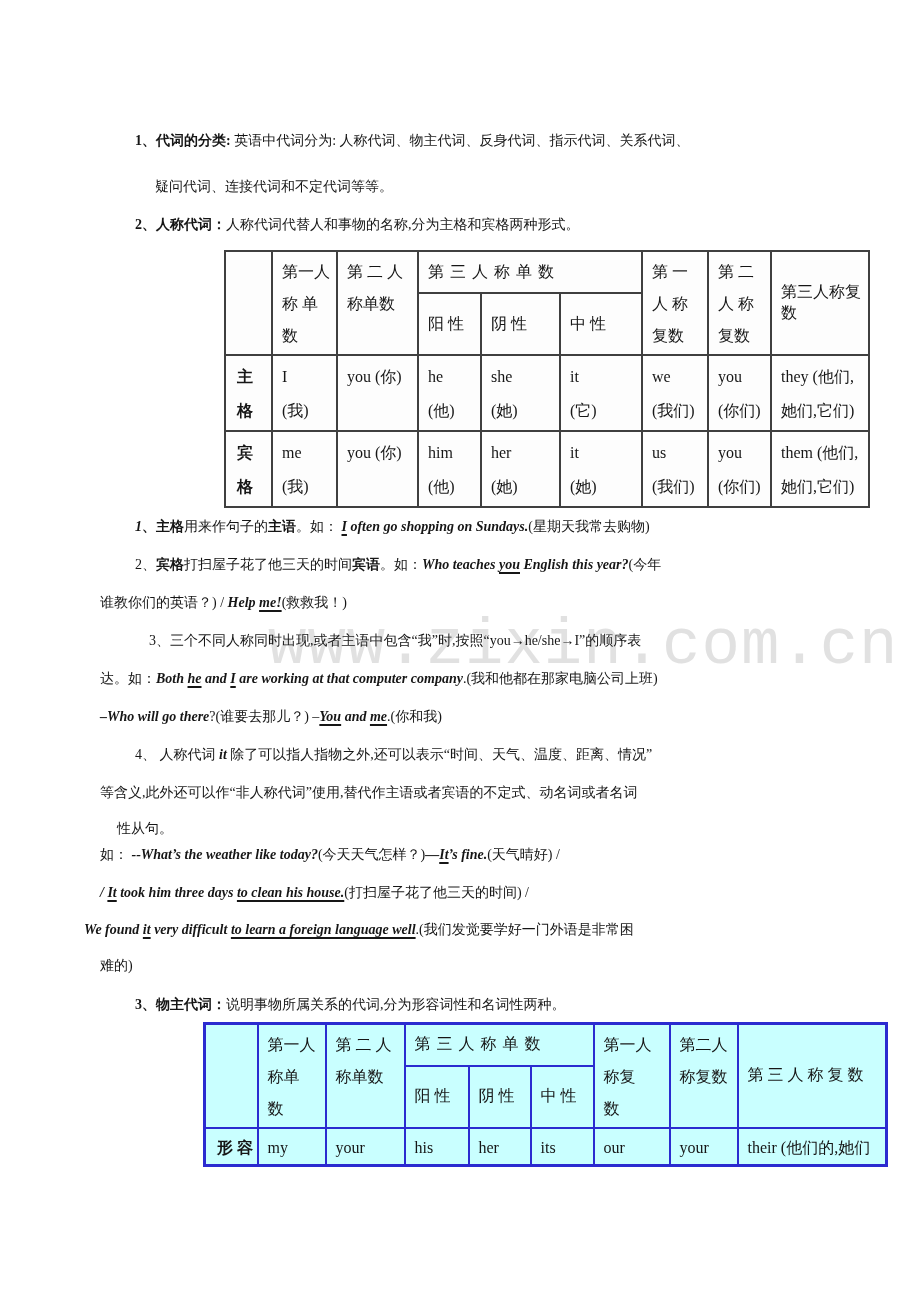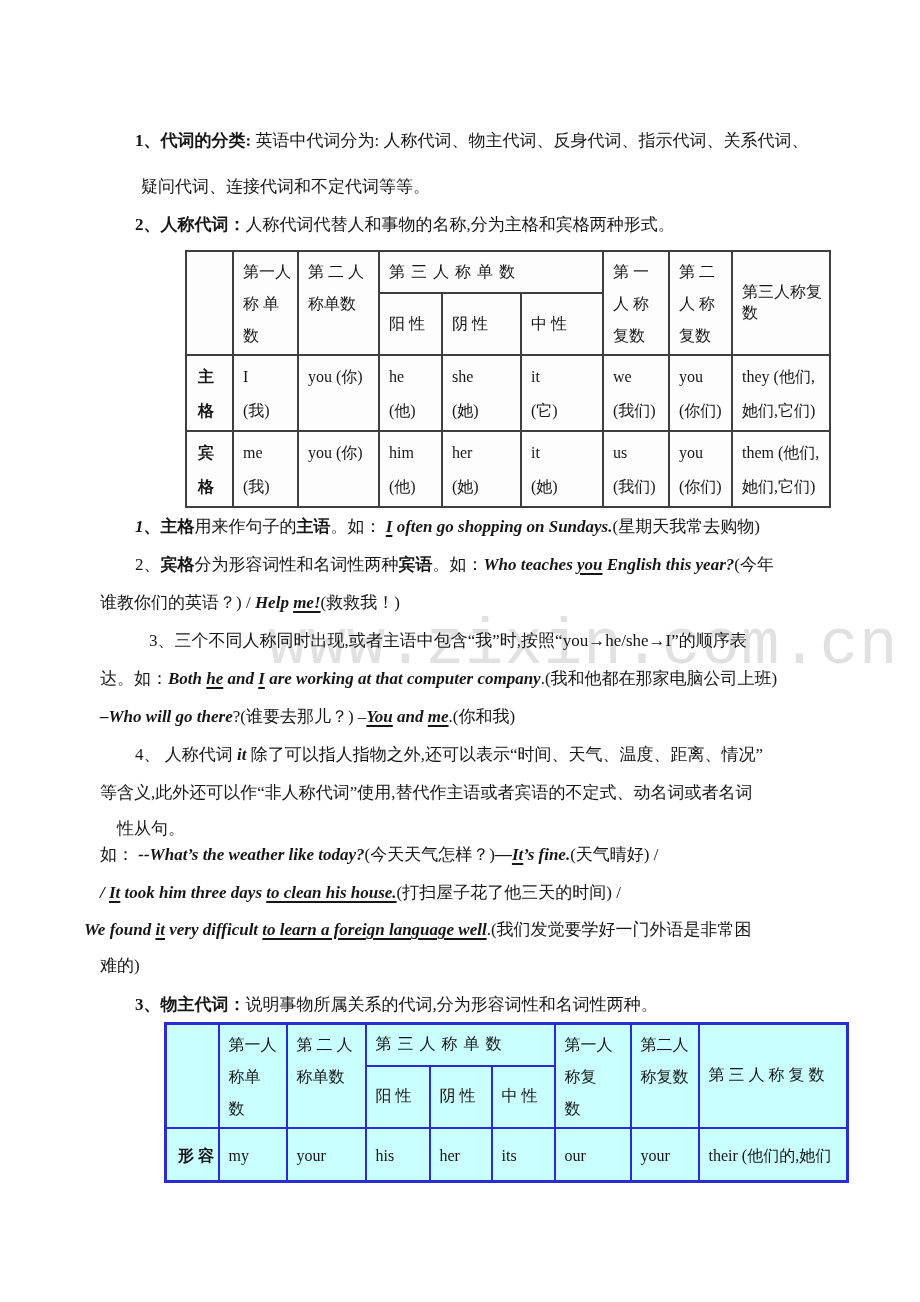--- a/index.html
+++ b/index.html
@@ -1,62 +1,62 @@
 <!DOCTYPE html>
 <html><head>
 <meta charset="utf-8">
 <style>
   html,body{margin:0;padding:0;background:#ffffff;}
   #page{position:relative;width:920px;height:1302px;background:#ffffff;overflow:hidden;
         font-family:"Liberation Serif","DejaVu Serif",serif;color:#161616;}
   
-  .ln{position:absolute;white-space:nowrap;font-size:17px;line-height:26px;z-index:2;}
+  .ln{position:absolute;white-space:nowrap;font-size:14px;line-height:26px;z-index:2;}
   .ln .b{font-weight:bold;}
   .ln .bi{font-weight:bold;font-style:italic;}
   .ln .biu{font-weight:bold;font-style:italic;text-decoration:underline;
            text-decoration-thickness:1.5px;text-underline-offset:3px;}
   
   .wm{position:absolute;left:268px;top:610px;font-family:Liberation Mono, monospace;
       font-size:64px;color:#c9c9c9;opacity:.55;letter-spacing:1px;z-index:1;white-space:nowrap;}
   
-  table{border-collapse:collapse;table-layout:fixed;position:absolute;z-index:2;}
+  table{border-collapse:collapse;table-layout:fixed;position:absolute;z-index:2;margin-left:39px;}
   .t1{left:185px;top:250px;width:644px;font-size:16px;background:#fdfdfd;border:2px solid #3f3f3f;}
   .t1 td{border:2px solid #3f3f3f;vertical-align:top;padding:4px 3px 0 9px;overflow:hidden;}
   .t1 .cl{line-height:32px;}
   .t1 tr.hr1{height:42px;}
   .t1 tr.hr2{height:62px;}
   .t1 tr.dr{height:76px;}
   .t1 td.group{vertical-align:middle;padding-top:0;letter-spacing:1px;}
   .t1 td.sub{vertical-align:middle;padding-top:0;}
   .t1 td.vmid{vertical-align:middle;padding-top:0;}
   .t1 td.lbl{font-weight:bold;padding-left:11px;}
   .t1 tr.dr .cl{line-height:34px;}
   
   .t2{left:164px;top:1022px;width:682px;font-size:16px;background:#c9ffff;border:3px solid #2b2bd0;}
   .t2 td{border:2px solid #2b2bd0;vertical-align:top;padding:4px 3px 0 9px;overflow:hidden;}
   .t2 .cl{line-height:32px;}
   .t2 tr.hr1{height:42px;}
   .t2 tr.hr2{height:62px;}
-  .t2 tr.dr{height:54px;}
+  .t2 tr.dr{height:38px;}
   .t2 td.group{vertical-align:middle;padding-top:0;letter-spacing:1px;}
   .t2 td.sub{vertical-align:middle;padding-top:0;}
   .t2 td.vmid{vertical-align:middle;padding-top:0;}
   .t2 td.lbl{font-weight:bold;vertical-align:middle;padding-left:11px;}
   .t2 tr.dr td{vertical-align:middle;white-space:nowrap;}
   .t2 tr.dr .cl{line-height:20px;}
 </style>
 </head>
 <body>
 
 <div id="page">
 
   <div class="wm">www.zixin.com.cn</div>
 
   <div class="ln" style="top:128px;left:135px;"><span class="b">1、代词的分类:</span><span> 英语中代词分为: 人称代词、物主代词、反身代词、指示代词、关系代词、</span></div>
-  <div class="ln" style="top:174px;left:141px;"><span>疑问代词、连接代词和不定代词等等。</span></div>
+  <div class="ln" style="top:174px;left:155px;"><span>疑问代词、连接代词和不定代词等等。</span></div>
   <div class="ln" style="top:212px;left:135px;"><span class="b">2、人称代词：</span><span>人称代词代替人和事物的名称,分为主格和宾格两种形式。</span></div>
 
   <table class="t1">
     <colgroup>
       <col style="width:47px">
         <col style="width:65px">
         <col style="width:81px">
       <col style="width:63px">
         <col style="width:79px">
         <col style="width:82px">
@@ -165,21 +165,21 @@
           </td>
       <td>
             <div class="cl">them (他们,</div>
             <div class="cl">她们,它们)</div>
           </td>
     </tr>
   </tbody>
     </table>
 
   <div class="ln" style="top:514px;left:135px;"><span class="bi">1</span><span class="b">、</span><span class="b">主格</span><span>用来作句子的</span><span class="b">主语</span><span>。如：  </span><span class="biu">I</span><span class="bi"> often go shopping on Sundays.</span><span>(星期天我常去购物)</span></div>
-  <div class="ln" style="top:552px;left:135px;"><span>2、</span><span class="b">宾格</span><span>分为形容词性和名词性两种</span><span class="b">宾语</span><span>。如：</span><span class="bi">Who teaches </span><span class="biu">you</span><span class="bi"> English this year?</span><span>(今年</span></div>
+  <div class="ln" style="top:552px;left:135px;"><span>2、</span><span class="b">宾格</span><span>打扫屋子花了他三天的时间</span><span class="b">宾语</span><span>。如：</span><span class="bi">Who teaches </span><span class="biu">you</span><span class="bi"> English this year?</span><span>(今年</span></div>
   <div class="ln" style="top:590px;left:100px;"><span>谁教你们的英语？) / </span><span class="bi">Help </span><span class="biu">me!</span><span>(救救我！)</span></div>
   <div class="ln" style="top:628px;left:135px;margin-left:14px;"><span>3、三个不同人称同时出现,或者主语中包含“我”时,按照“you→he/she→I”的顺序表</span></div>
   <div class="ln" style="top:666px;left:100px;"><span>达。如：</span><span class="bi">Both </span><span class="biu">he</span><span class="bi"> and </span><span class="biu">I</span><span class="bi"> are working at that computer company</span><span>.(我和他都在那家电脑公司上班)</span></div>
   <div class="ln" style="top:704px;left:100px;"><span class="bi">–</span><span class="bi">Who will go there</span><span>?(谁要去那儿？) –</span><span class="biu">You</span><span class="bi"> and </span><span class="biu">me</span><span>.(你和我)</span></div>
   <div class="ln" style="top:742px;left:135px;"><span>4、 人称代词 </span><span class="bi">it</span><span> 除了可以指人指物之外,还可以表示“时间、天气、温度、距离、情况”</span></div>
   <div class="ln" style="top:780px;left:100px;"><span>等含义,此外还可以作“非人称代词”使用,替代作主语或者宾语的不定式、动名词或者名词</span></div>
   <div class="ln" style="top:816px;left:117px;"><span>性从句。</span></div>
   <div class="ln" style="top:842px;left:100px;"><span>如： </span><span class="bi">--What’s the weather like today?</span><span>(今天天气怎样？)</span><span class="bi">—</span><span class="biu">It</span><span class="bi">’s fine.</span><span>(天气晴好) /</span></div>
   <div class="ln" style="top:880px;left:100px;"><span class="bi">/ </span><span class="biu">It</span><span class="bi"> took him three days </span><span class="biu">to clean his house.</span><span>(打扫屋子花了他三天的时间) /</span></div>
   <div class="ln" style="top:917px;left:84px;"><span class="bi">We found </span><span class="biu">it</span><span class="bi"> very difficult </span><span class="biu">to learn a foreign language well</span><span>.(我们发觉要学好一门外语是非常困</span></div>

